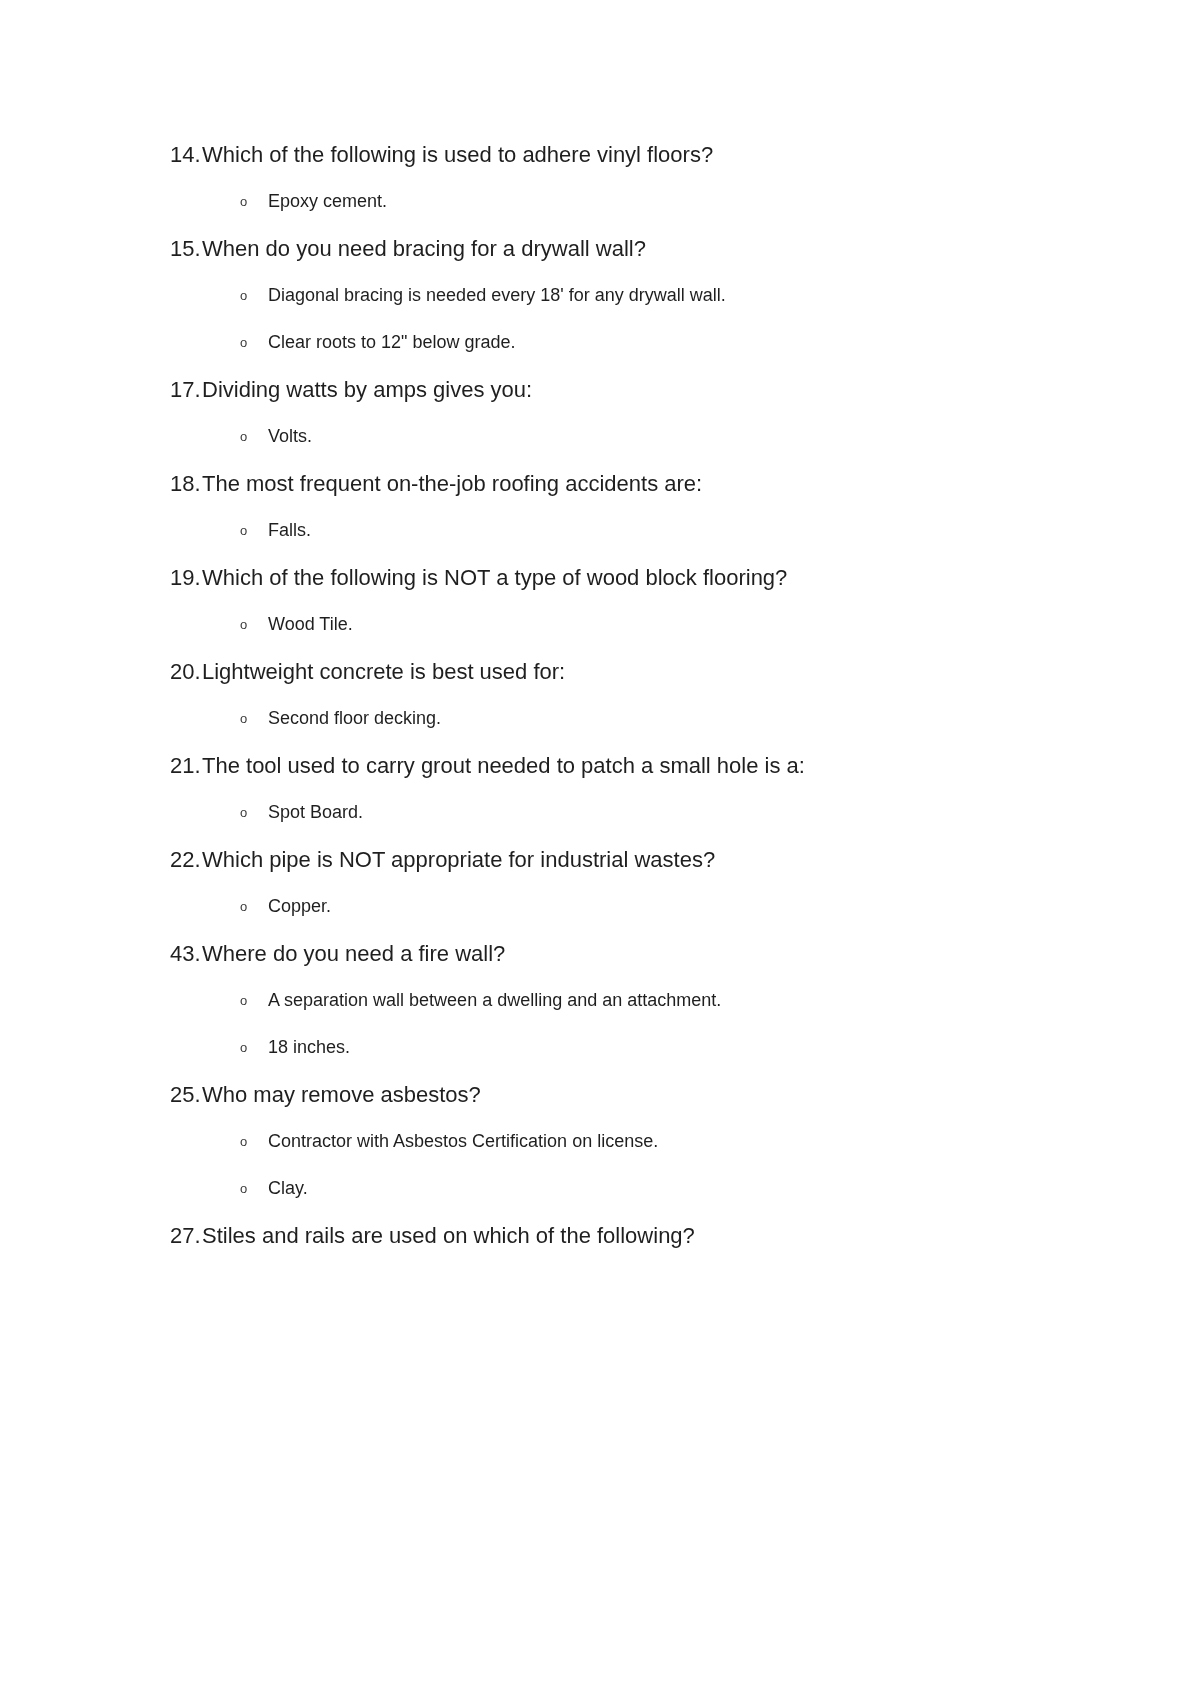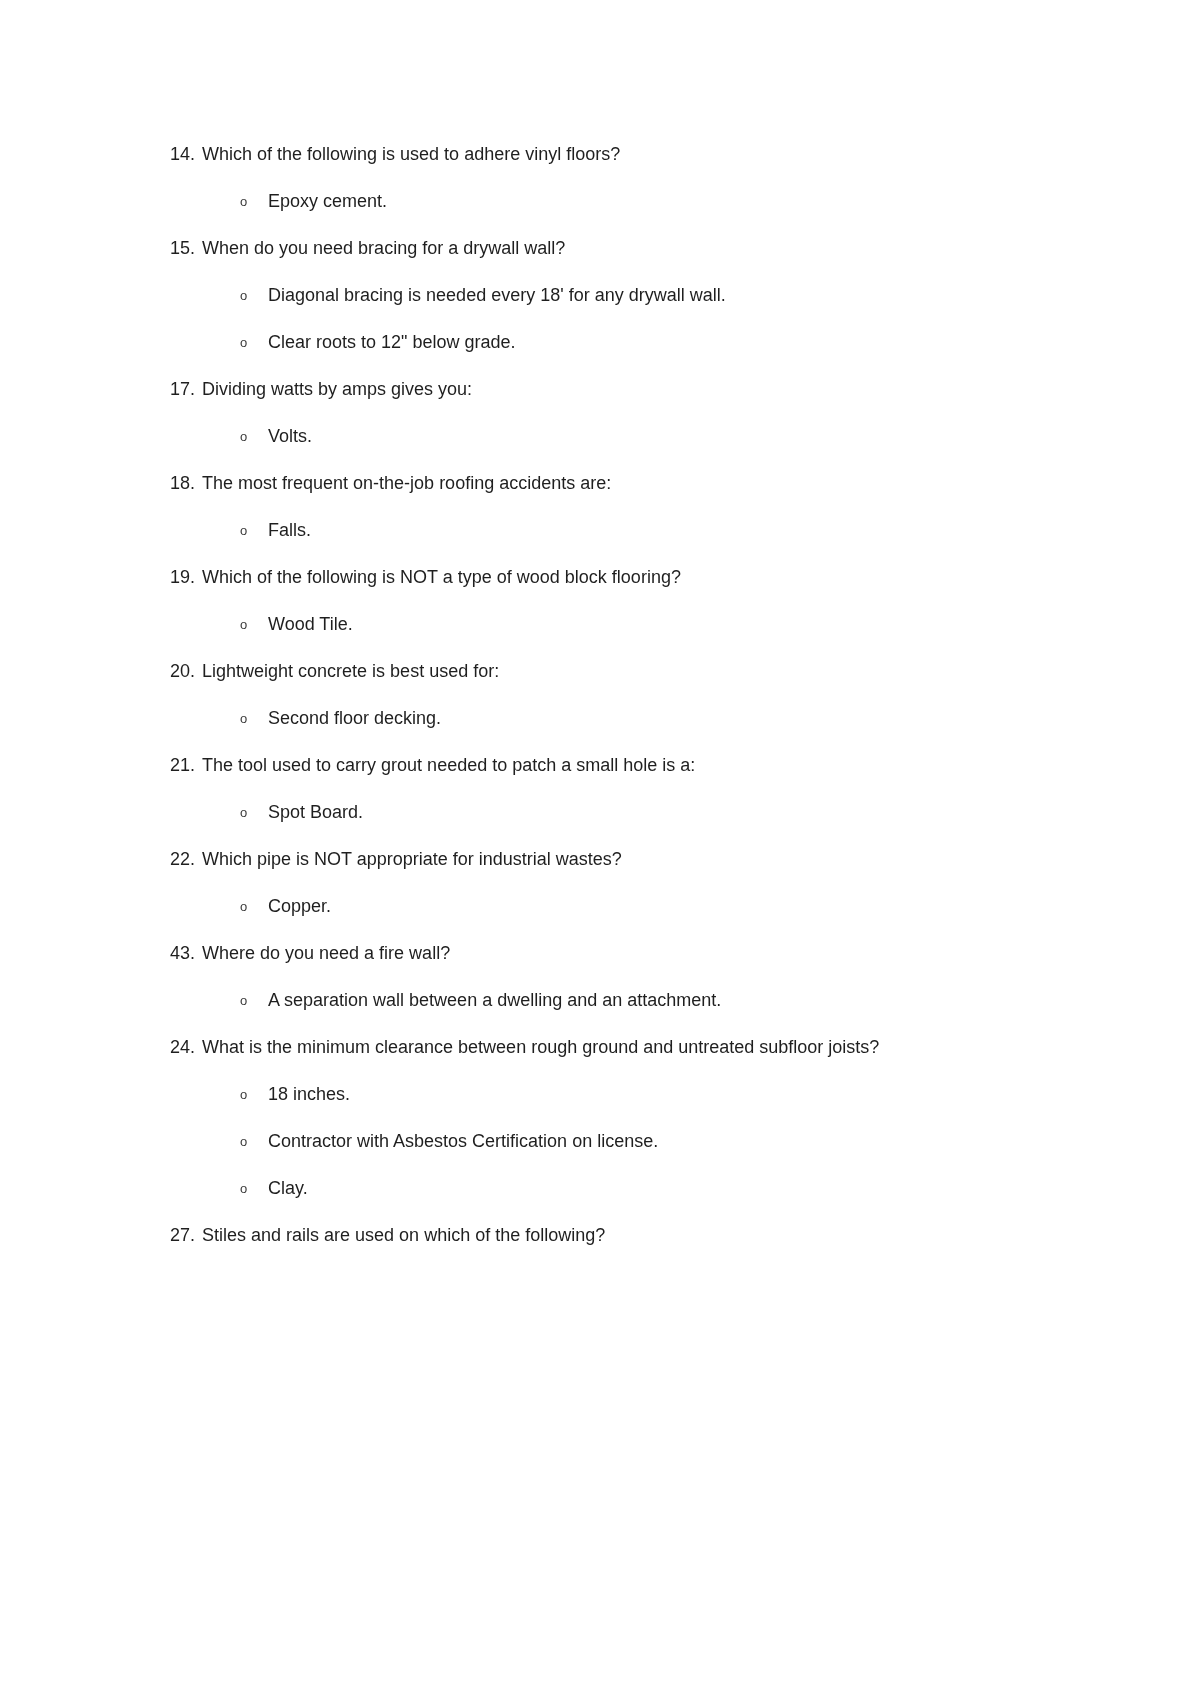--- a/index.html
+++ b/index.html
@@ -26,21 +26,21 @@
     padding: 0;
     list-style: none;
   }
   .q-item {
     margin: 0;
     padding: 0;
   }
   .q-line {
     display: flex;
     align-items: flex-start;
-    font-size: 18px;
+    font-size: 22px;
     line-height: 33px;
     margin: 0 0 14px 0;
   }
   .q-num {
     flex: 0 0 32px;
     width: 32px;
   }
   .q-text {
     flex: 1 1 auto;
   }
@@ -177,32 +177,32 @@
       <span class="q-text">Where do you need a fire wall?</span>
     </div>
 
   <div class="answer-line">
     <span class="bullet">o</span>
     <span class="a-text">A separation wall between a dwelling and an attachment.</span>
   </div>
 </div>
 
   <div class="q-item">
-    <div class="q-line">
-      <span class="q-num">24.</span>
-      <span class="q-text">What is the minimum clearance between rough ground and untreated subfloor joists?</span>
-    </div>
 
   <div class="answer-line">
     <span class="bullet">o</span>
     <span class="a-text">18 inches.</span>
   </div>
 </div>
 
   <div class="q-item">
+    <div class="q-line">
+      <span class="q-num">25.</span>
+      <span class="q-text">Who may remove asbestos?</span>
+    </div>
 
   <div class="answer-line">
     <span class="bullet">o</span>
     <span class="a-text">Contractor with Asbestos Certification on license.</span>
   </div>
 </div>
 
   <div class="q-item">
 
   <div class="answer-line">

